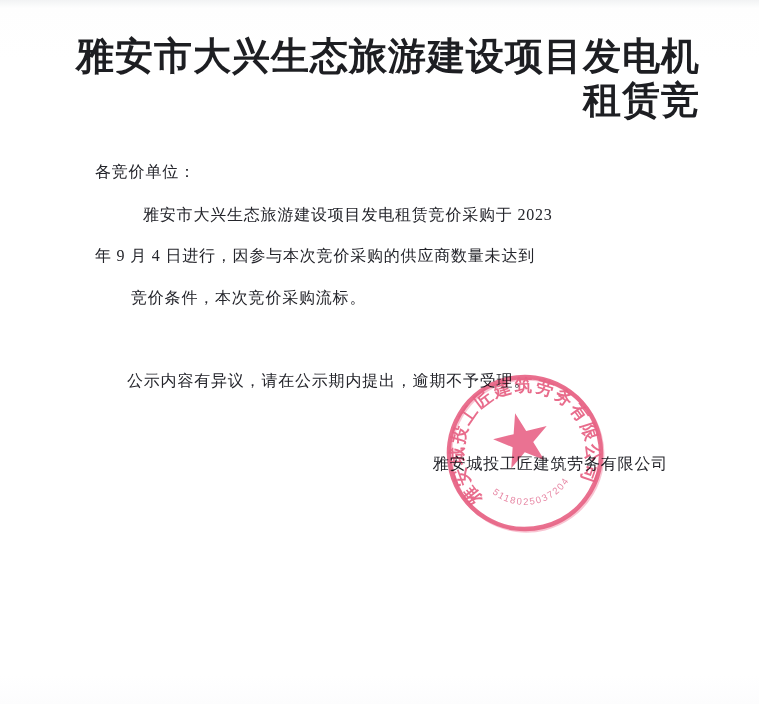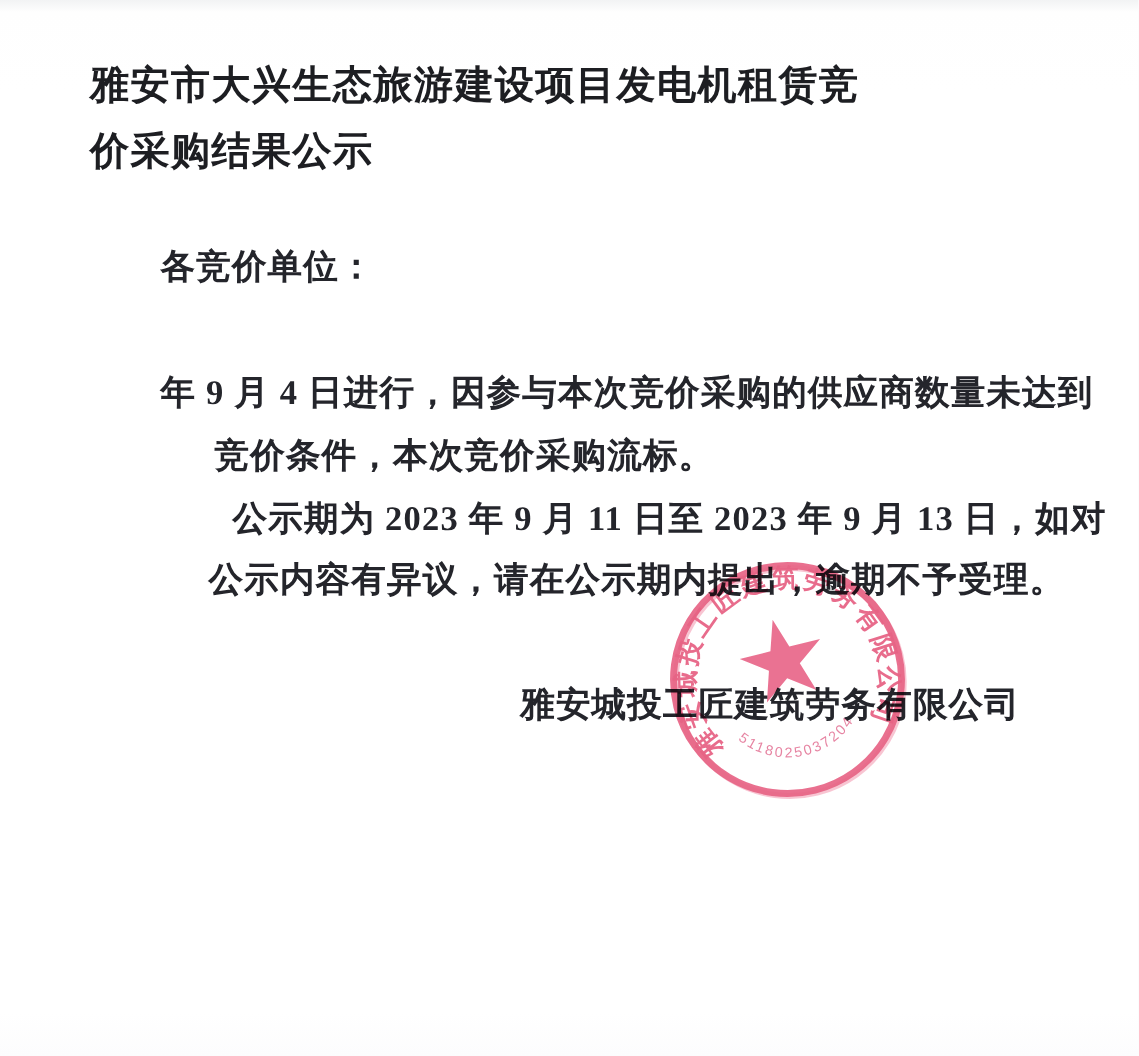--- a/index.html
+++ b/index.html
@@ -11,36 +11,35 @@
   }
   .page {
     position: relative;
     width: 759px; height: 704px;
     background: linear-gradient(180deg, #f2f3f4 0px, #fefefe 8px, #ffffff 60px, #ffffff 96%, #fcfcfd 100%);
     color: #212227;
   }
   .title {
     position: absolute;
     top: 34px; left: 60px; width: 640px;
-    text-align: left;
+    text-align: right;
     font-family: "Liberation Sans", sans-serif;
     font-weight: 700;
-    font-size: 26px;
+    font-size: 38px;
     line-height: 44px;
     letter-spacing: 1px;
     color: #1d1e22;
   }
   .bline {
     position: absolute;
-    left: 107px; width: 600px;
-    font-size: 23px;
+    left: 95px; width: 600px;
+    font-size: 16px;
     letter-spacing: 0.8px;
     white-space: pre;
     color: #24252b;
-    font-weight: bold;
   }
   .indent { text-indent: 48px; }
   .right-align { text-align: right; width: 573px; }
   .salutation { top: 162px; }
   .p1l1 { top: 205px; }
   .p1l2 { top: 246px; }
   .p1l3 { top: 288px; margin-left: 36px; }
   .p2l1 { top: 330px; }
   .p2l2 { top: 371px; margin-left: 32px; }
   .signature { top: 454px; }
@@ -56,29 +55,28 @@
   }
   .seal svg { display: block; }
 </style>
 </head>
 <body>
 
 <div class="page">
 
   <div class="title">
     <div>雅安市大兴生态旅游建设项目发电机租赁竞</div>
-    <div>价采购结果公示</div>
   </div>
 
   <div class="bline salutation">各竞价单位：</div>
 
+  <div class="bline p1l1 indent">雅安市大兴生态旅游建设项目发电租赁竞价采购于 2023</div>
   <div class="bline p1l2">年 9 月 4 日进行，因参与本次竞价采购的供应商数量未达到</div>
   <div class="bline p1l3">竞价条件，本次竞价采购流标。</div>
 
-  <div class="bline p2l1 indent">公示期为 2023 年 9 月 11 日至 2023 年 9 月 13 日，如对</div>
   <div class="bline p2l2">公示内容有异议，请在公示期内提出，逾期不予受理。</div>
 
   <div class="bline right-align signature">雅安城投工匠建筑劳务有限公司</div>
 
   <div class="seal">
     <svg width="172" height="172" viewBox="0 0 172 172">
       <defs>
         <path id="arcTop" d="M 35.2,121.6 A 62,62 0 1 1 136.8,121.6" fill="none"></path>
         <path id="arcBot" d="M 41,112 A 52,52 0 0 0 131,112" fill="none"></path>
       </defs>

